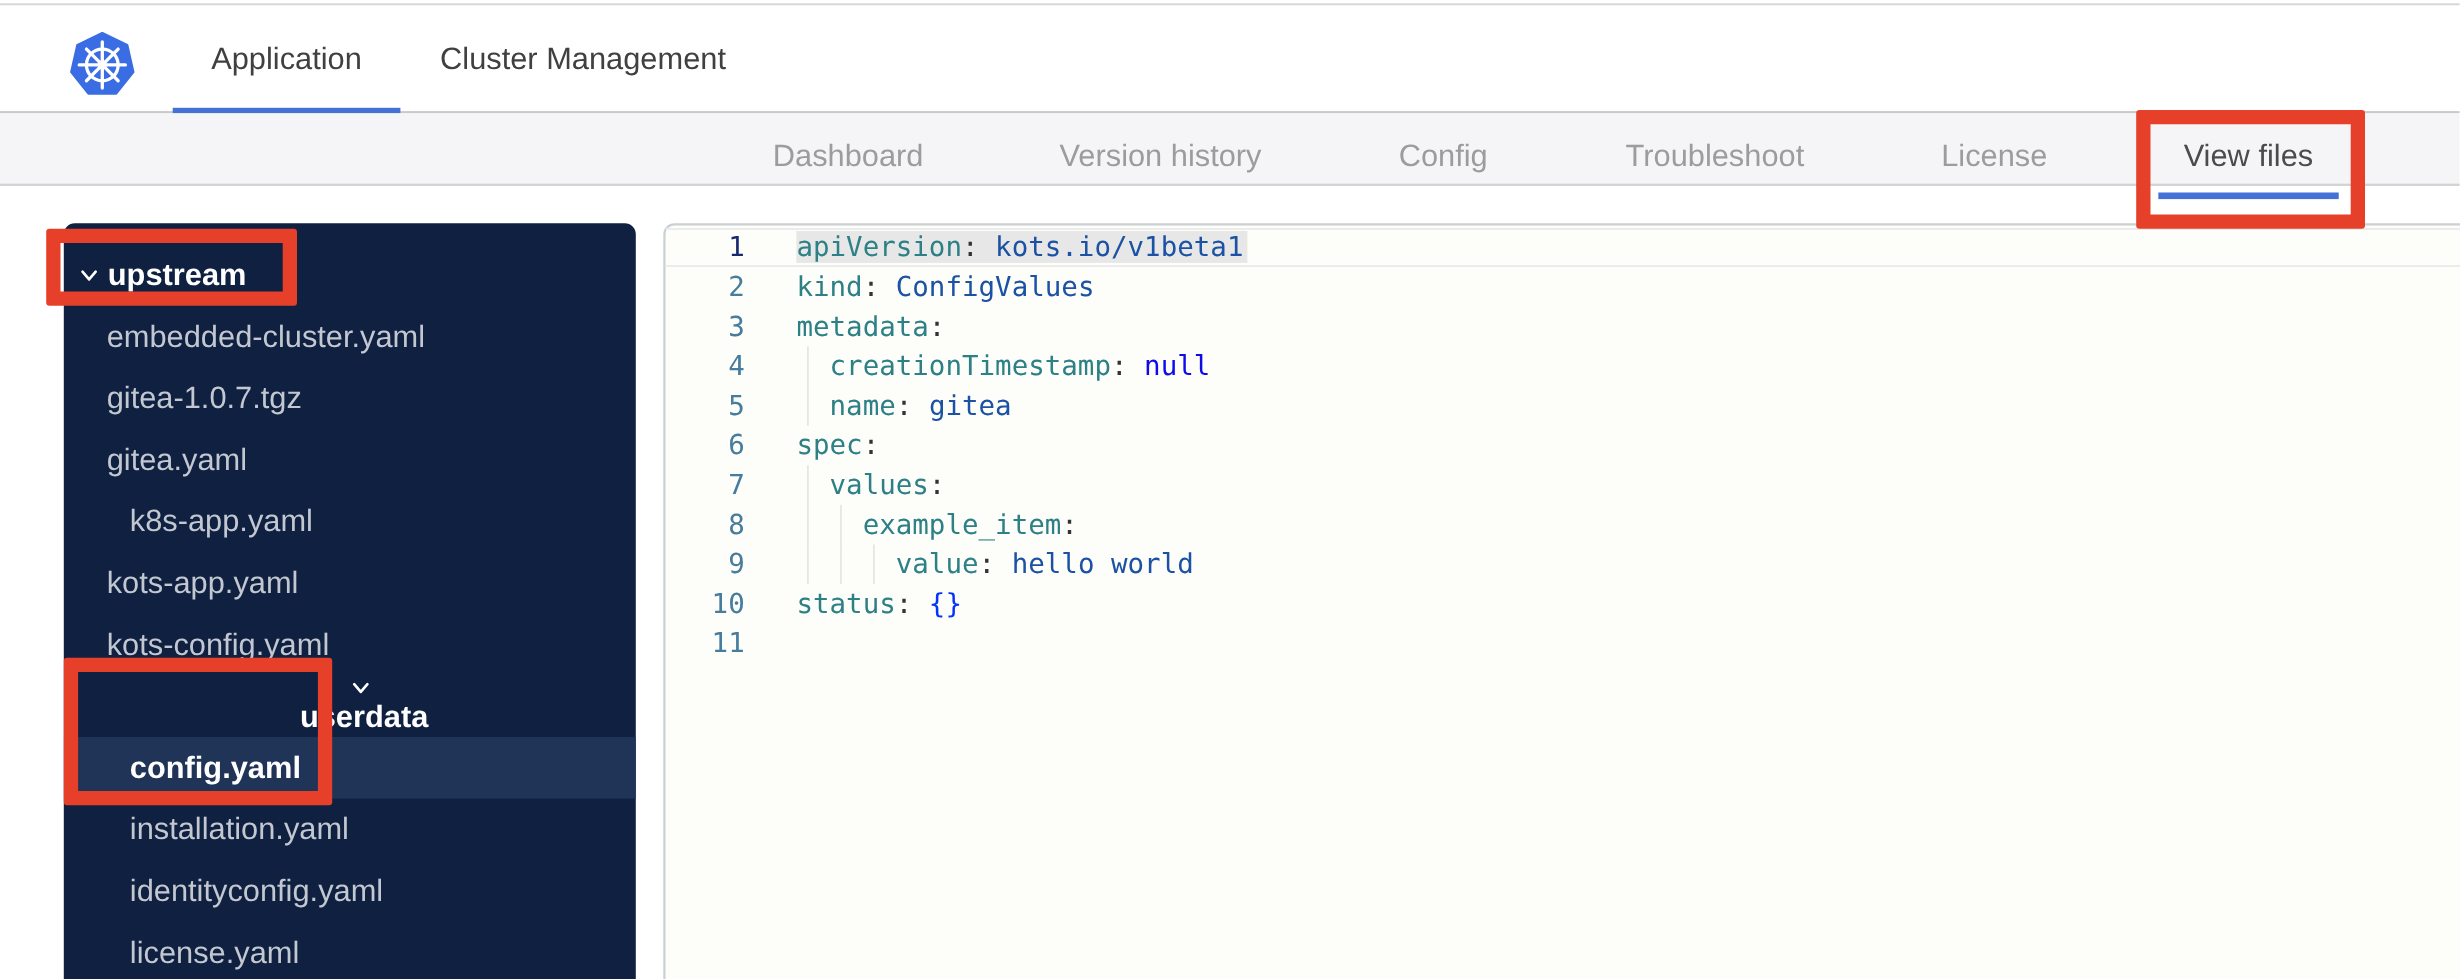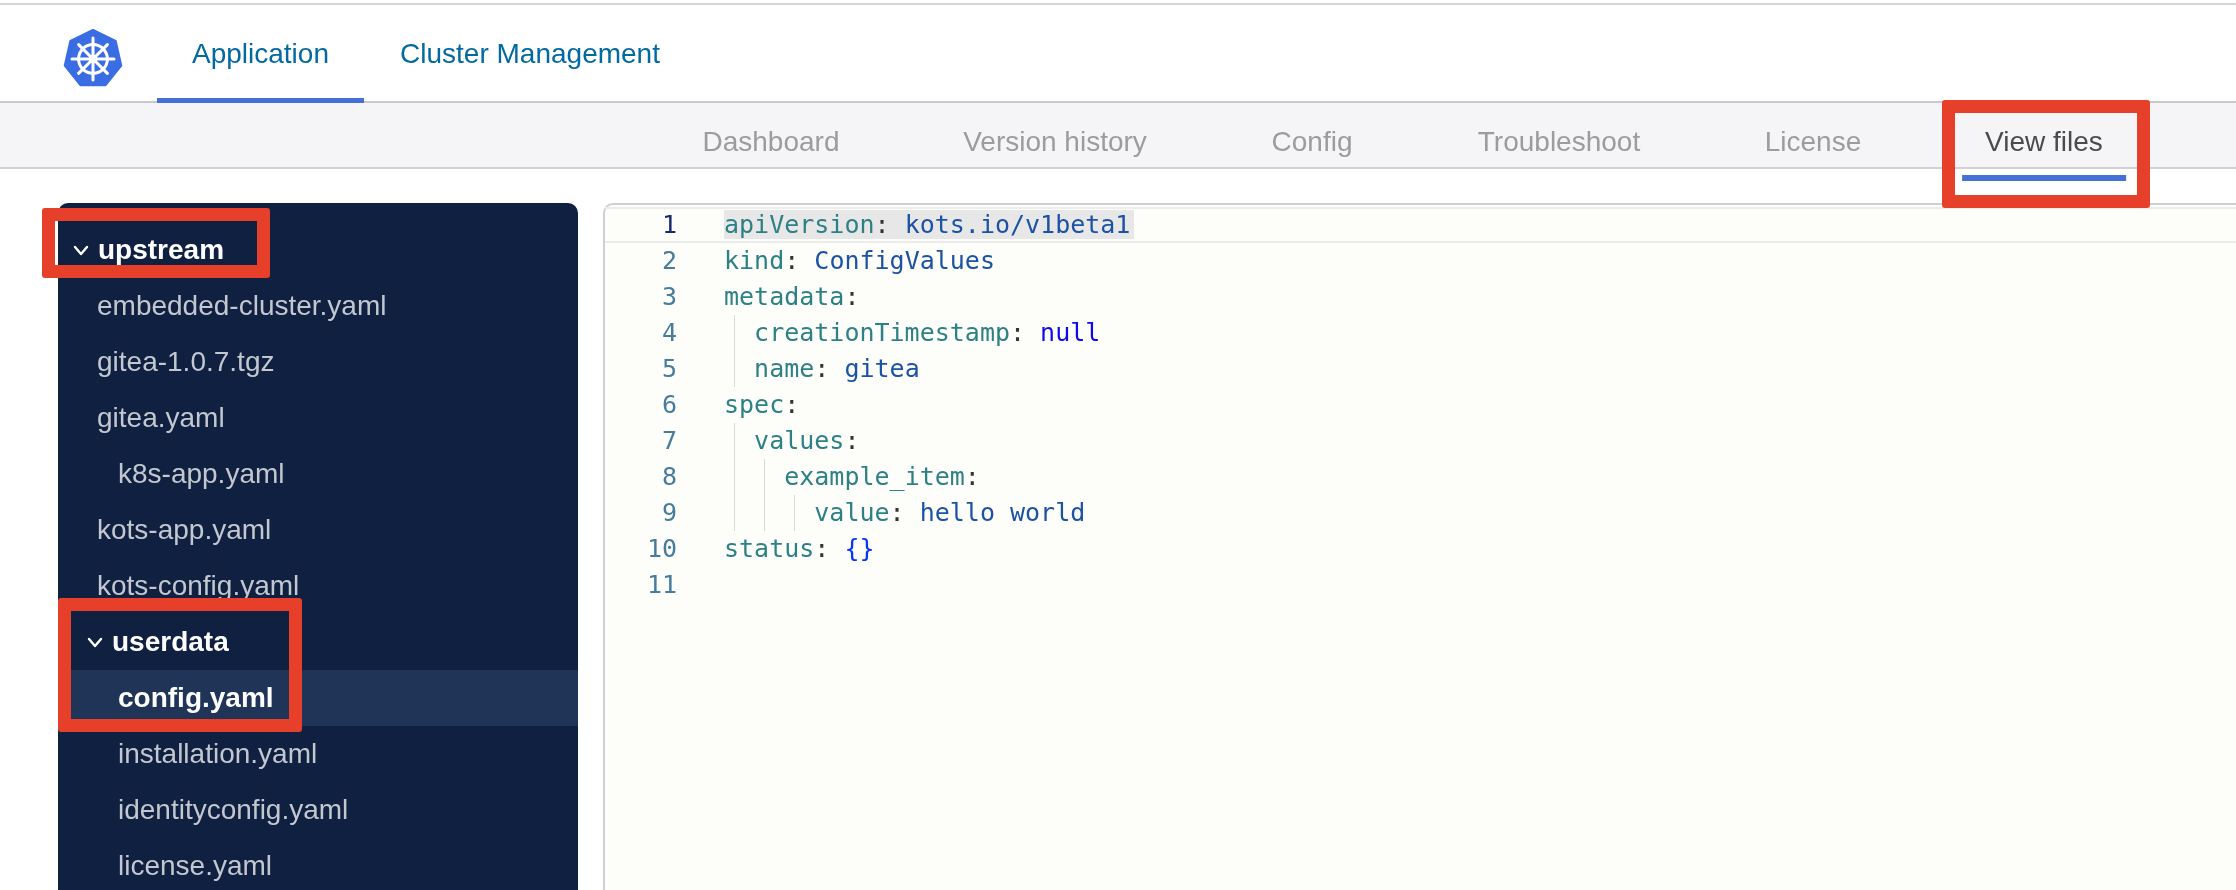--- a/index.html
+++ b/index.html
@@ -15,21 +15,21 @@
   }
   *{box-sizing:border-box;margin:0;padding:0}
   html,body{width:2236px;height:890px;overflow:hidden;background:#fff;
     font-family:"Liberation Sans","DejaVu Sans",sans-serif;}
 
   
   #top-line{position:absolute;left:0;top:3px;width:2236px;height:2px;background:#d6d6d6}
   #header{position:absolute;left:0;top:5px;width:2236px;height:98px;background:#fff;border-bottom:2px solid #c9c9c9}
   #logo{position:absolute;left:63px;top:24px;width:60px;height:60px}
   .main-tab{position:absolute;top:0;height:98px;display:flex;align-items:center;justify-content:center;
-    font-size:28px;color:#0369a1;cursor:pointer}
+    font-size:28px;color:#404040;cursor:pointer}
   .main-tab.t0{left:157px;width:207px}
   .main-tab.t1{left:380px;width:300px}
   .main-tab.active::after{content:"";position:absolute;left:0;bottom:0;width:100%;height:5px;background:var(--accent)}
 
   
   #subnav{position:absolute;left:0;top:103px;width:2236px;height:66px;background:#f5f5f7;border-bottom:2px solid #d2d2d2}
   .sub-tab{position:absolute;top:0;height:78px;transform:translateX(-50%);display:flex;align-items:center;
     font-size:28px;color:#9c9c9c;padding:0 23px;cursor:pointer;white-space:nowrap}
   .sub-tab.active{color:#4b4b4b}
   .sub-tab.active::after{content:"";position:absolute;left:0;bottom:0;width:100%;height:6px;background:var(--accent)}
@@ -124,21 +124,21 @@
     </div>
     <div class="tree-row file" style="padding-left: 60px;">
       <span>k8s-app.yaml</span>
     </div>
     <div class="tree-row file" style="padding-left: 39px;">
       <span>kots-app.yaml</span>
     </div>
     <div class="tree-row file" style="padding-left: 39px;">
       <span>kots-config.yaml</span>
     </div>
-    <div class="tree-row folder" style="padding-left: 26px;">
+    <div class="tree-row folder" style="padding-left: 26px; flex-direction: column;">
   <span class="chev">
     <svg viewBox="0 0 22 22" fill="none">
           <polyline points="5,8 11,15 17,8" stroke="#fff" stroke-width="2.4" stroke-linecap="round" stroke-linejoin="round"></polyline>
         </svg>
   </span>
 <span>userdata</span>
     </div>
     <div class="tree-row file selected" style="padding-left: 60px;">
       <span>config.yaml</span>
     </div>

